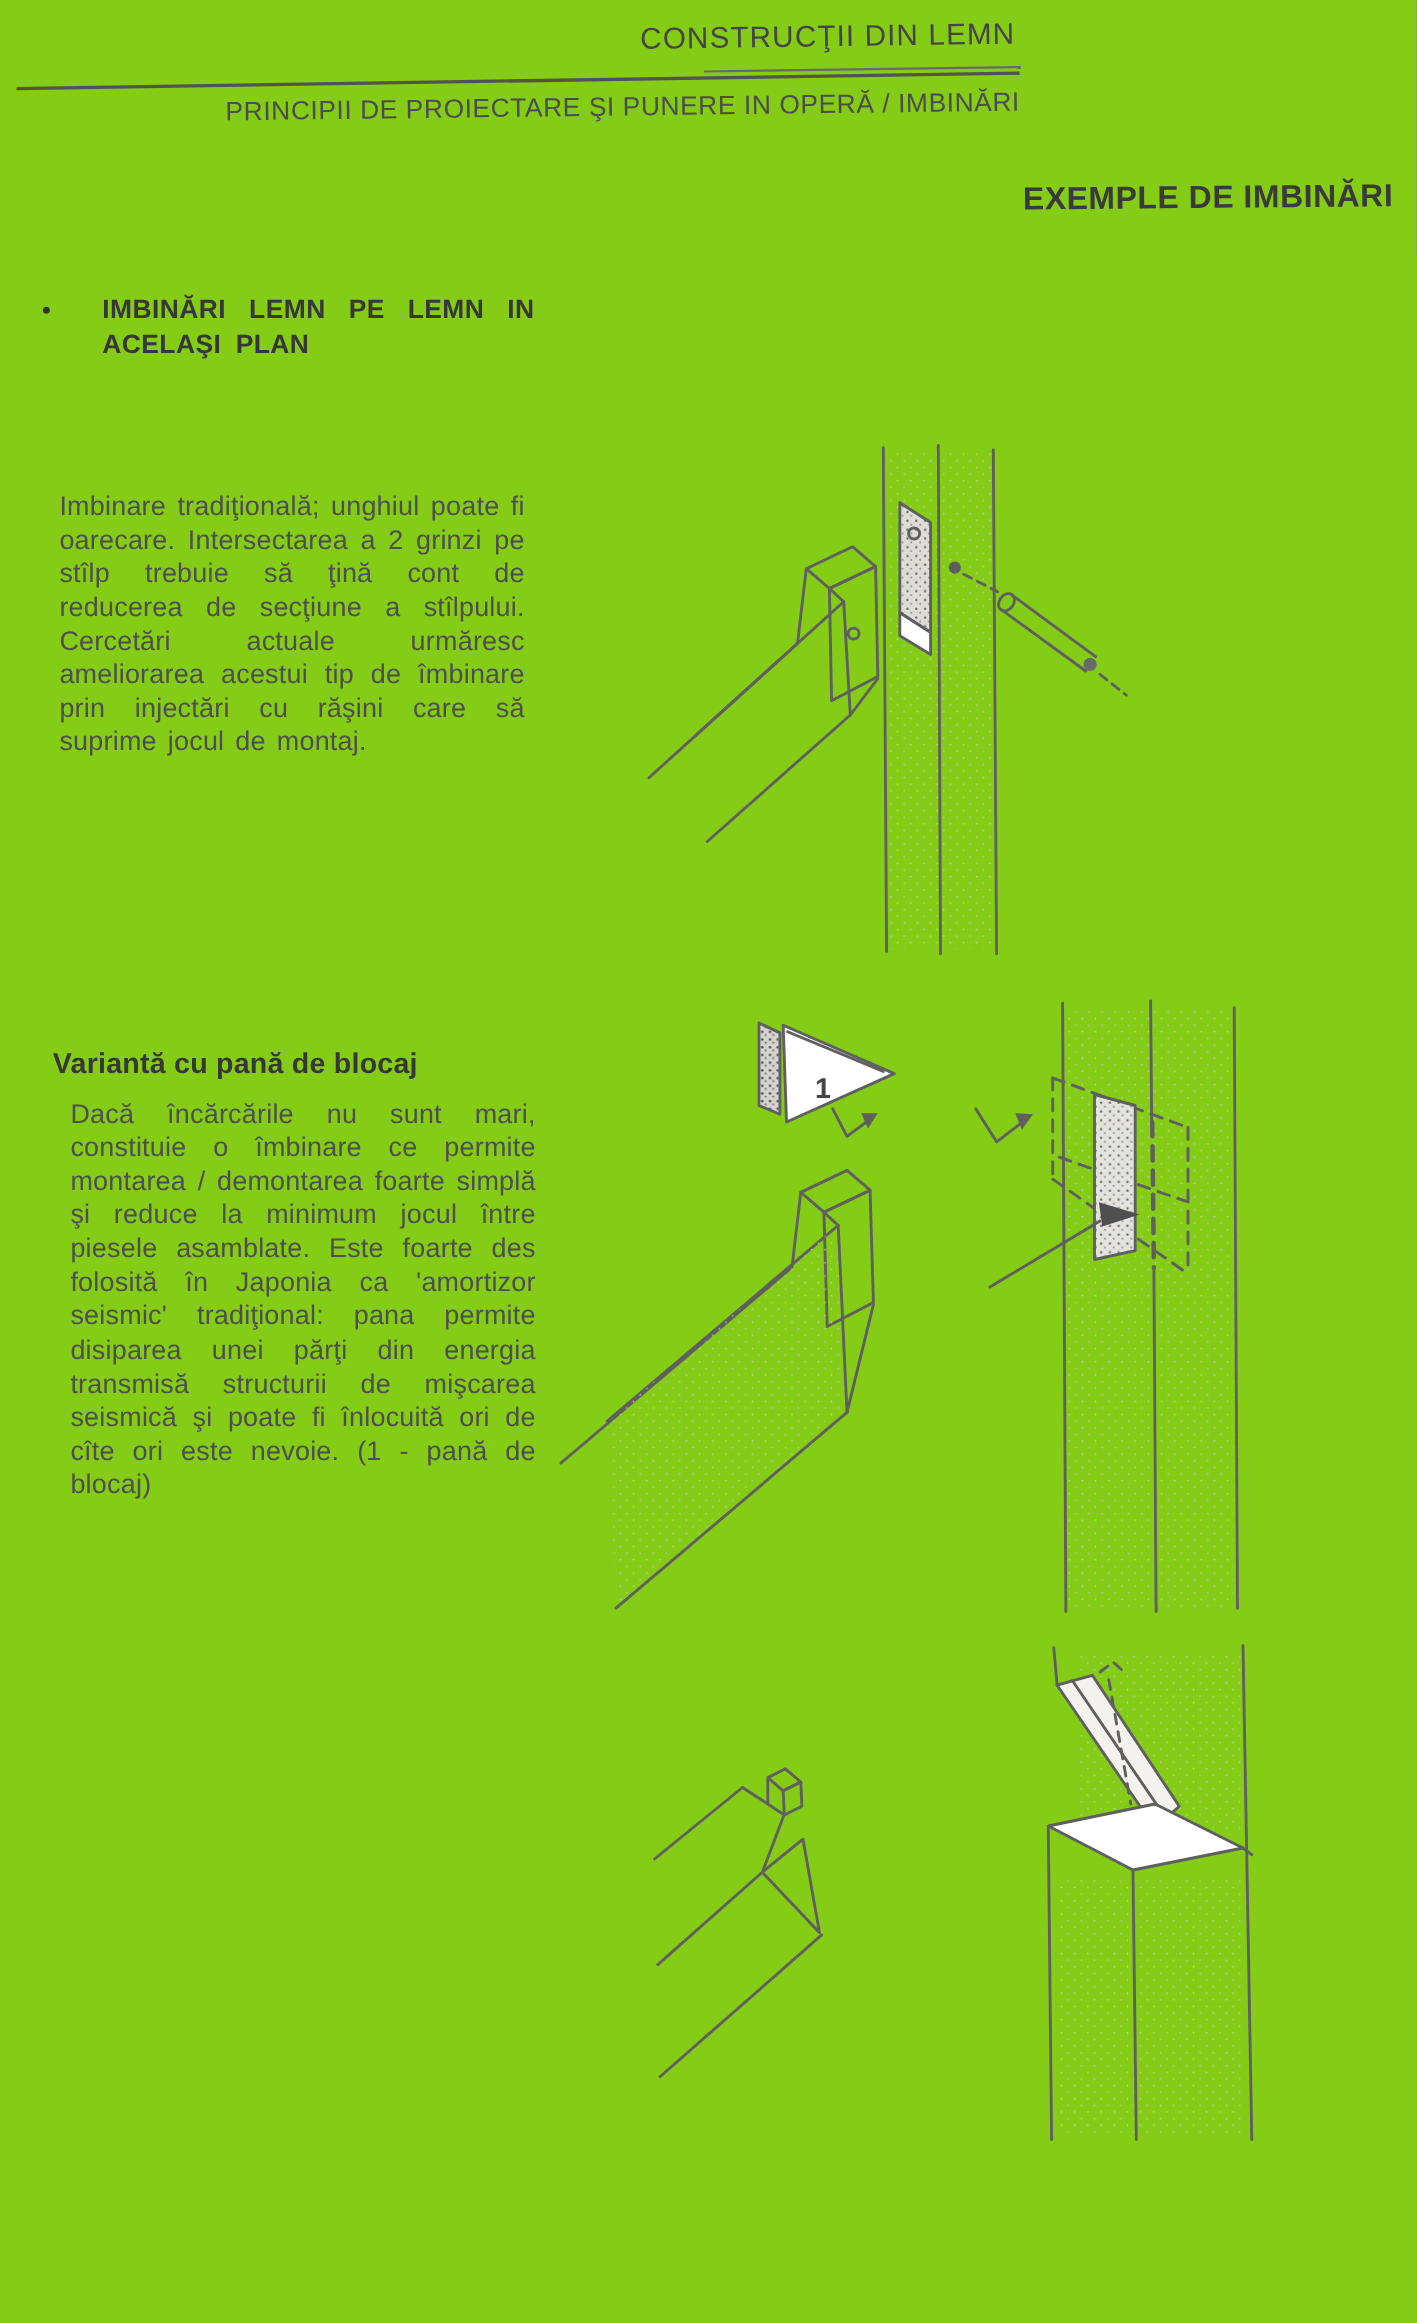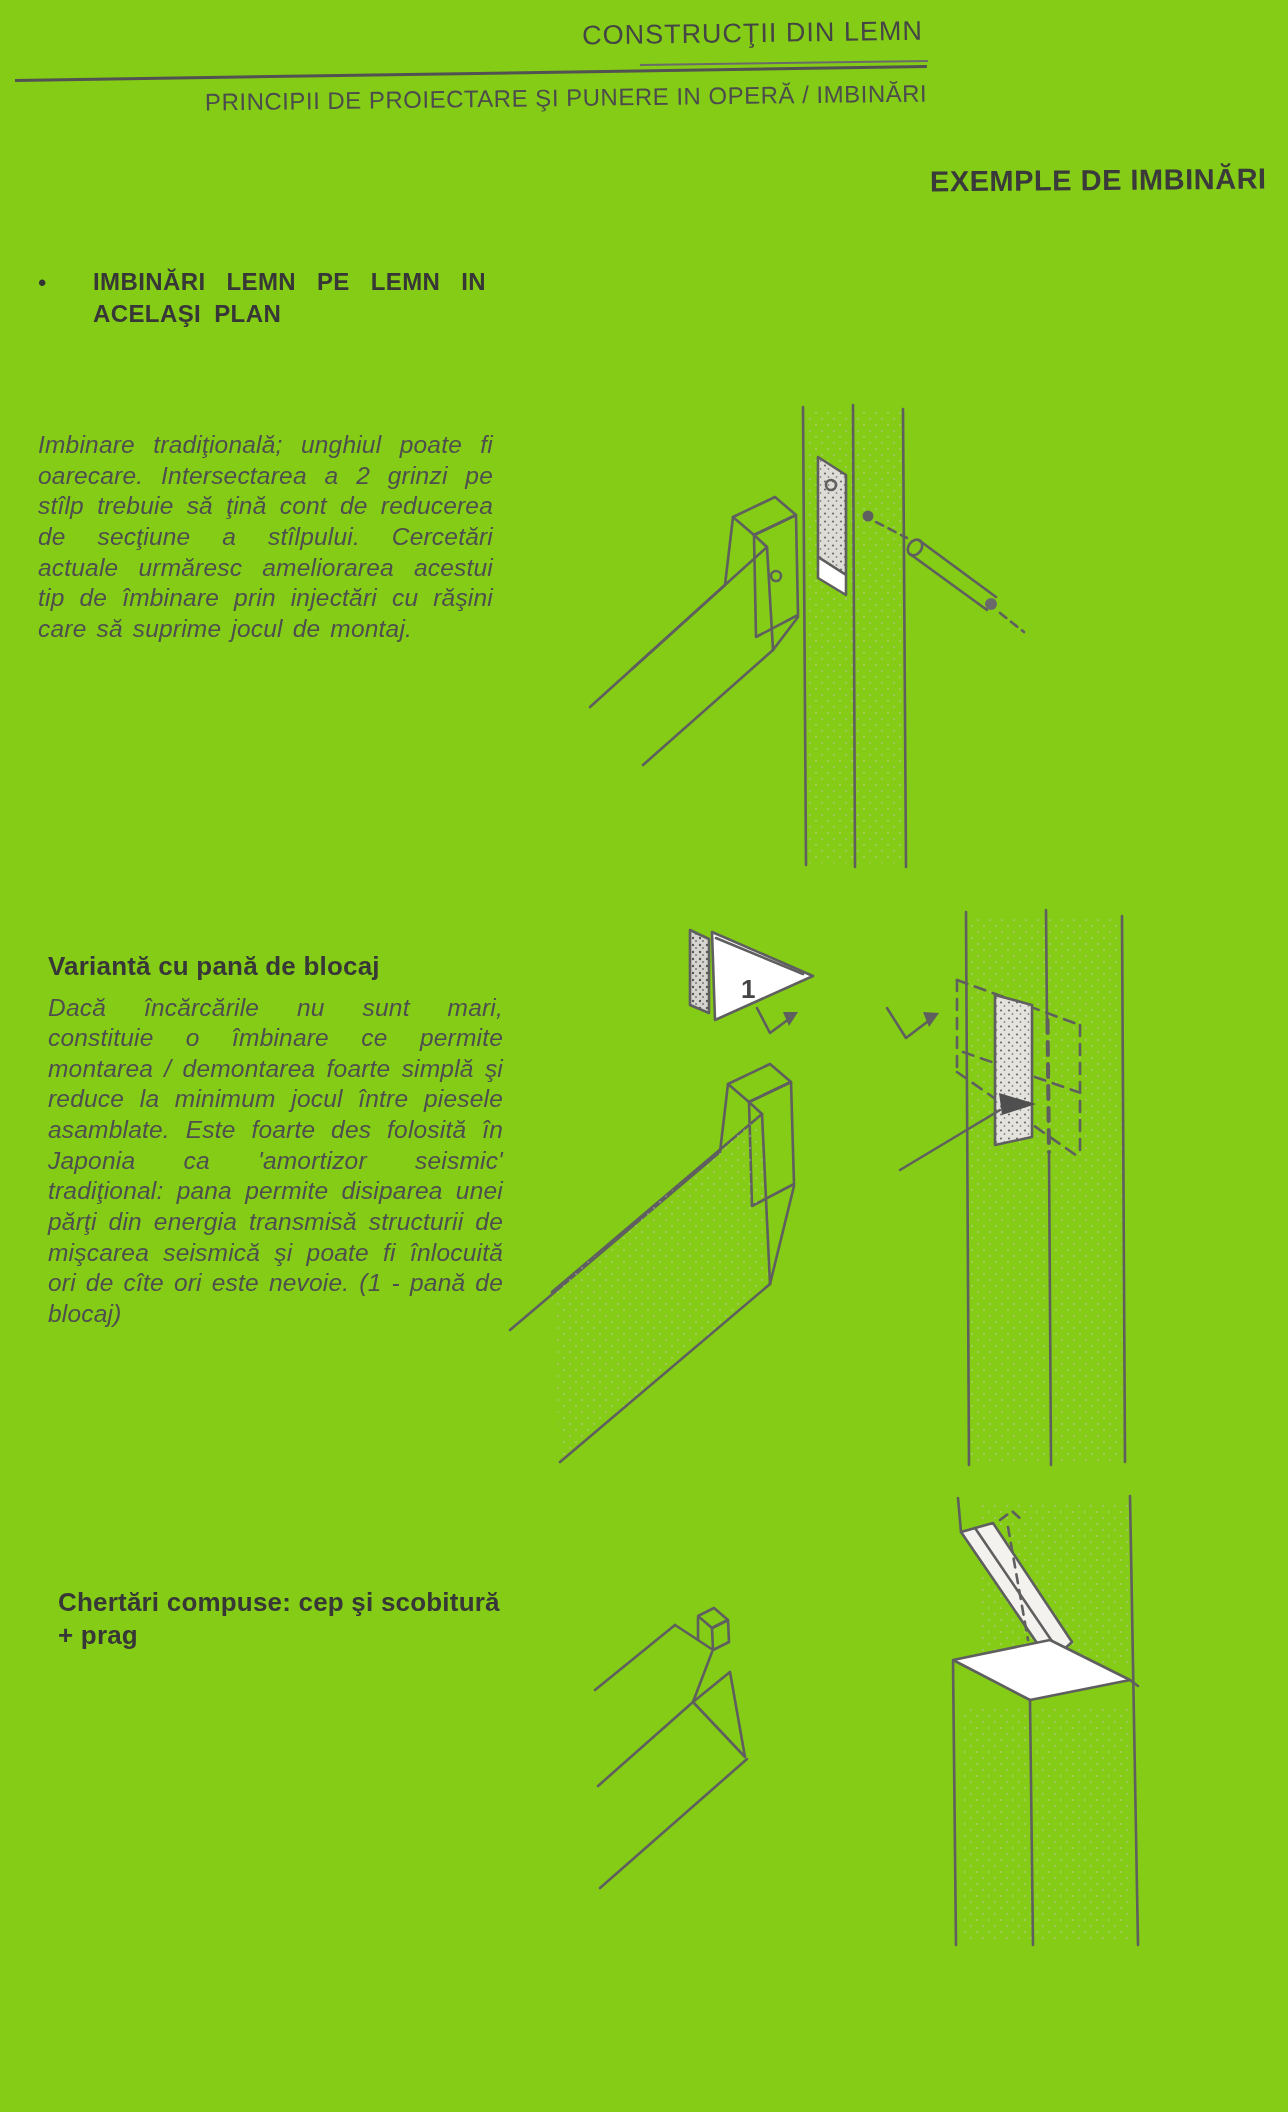--- a/index.html
+++ b/index.html
@@ -15,22 +15,22 @@
         color:#4c4c4c;transform:rotate(-0.7deg);}
   .page-heading{position:absolute;left:930px;top:164px;font-size:29px;font-weight:bold;
         color:#3a3a3a;letter-spacing:0.5px;transform:rotate(-0.5deg);white-space:nowrap;}
   .topic{position:absolute;left:36px;top:266px;width:450px;}
   .topic .bullet{position:absolute;left:2px;top:3px;font-size:24px;color:#333;}
   .topic .ttl{margin-left:57px;font-size:24px;font-weight:bold;color:#373737;
         line-height:1.35;text-align:justify;letter-spacing:0.4px;word-spacing:6px;}
   .sect{position:absolute;width:455px;}
   .sect h3{margin:0 0 10px 0;font-size:26px;font-weight:bold;color:#373737;line-height:1.25;
         letter-spacing:0.2px;}
-  .sect p{margin:0;font-size:24.5px;line-height:1.25;text-align:justify;color:#4e4e4e;
-        letter-spacing:0.2px;word-spacing:3px;font-style:italic;}
+  .sect p{margin:16px;font-size:24.5px;line-height:1.25;text-align:justify;color:#4e4e4e;
+        letter-spacing:0.2px;word-spacing:3px;}
   #sect1{left:38px;top:430px;}
   #sect2{left:48px;top:950px;}
   #sect3{left:58px;top:1586px;width:448px;}
   .fig{position:absolute;}
   #fig1{left:495px;top:295px;}
   #fig2{left:495px;top:880px;}
   #fig3{left:560px;top:1490px;}
   .footer{position:absolute;left:0;top:2036px;width:100%;text-align:center;
         font-size:28px;color:#565656;letter-spacing:1px;}
 </style>
@@ -155,21 +155,20 @@
       <polygon points="254,222 296,202 299,304 257,326"></polygon>
       <polyline points="57,412 267,234 254,222"></polyline>
       <polygon points="57,412 267,234 275,404 65,582" fill="url(#p2l)" stroke="none"></polygon>
       <line x1="267" y1="234" x2="275" y2="404"></line>
       <line x1="65" y1="582" x2="275" y2="404"></line>
       <line x1="275" y1="404" x2="299" y2="306"></line>
     </g>
   </svg>
 
   <div class="sect" id="sect3">
-    <h3>Chertări compuse: cep şi scobitură + prag</h3>
   </div>
 
   <svg id="fig3" class="fig" width="720" height="570" viewBox="0 0 720 570">
     <defs>
       <pattern id="p3l" width="12" height="12" patternUnits="userSpaceOnUse">
         <circle cx="3" cy="4" r="0.8" fill="#c0c0ba"></circle>
         <circle cx="9" cy="10" r="0.7" fill="#ccccc5"></circle>
       </pattern>
     </defs>
     <g stroke="#5f5f5f" stroke-width="2.6" fill="none" stroke-linecap="round" stroke-linejoin="round">

